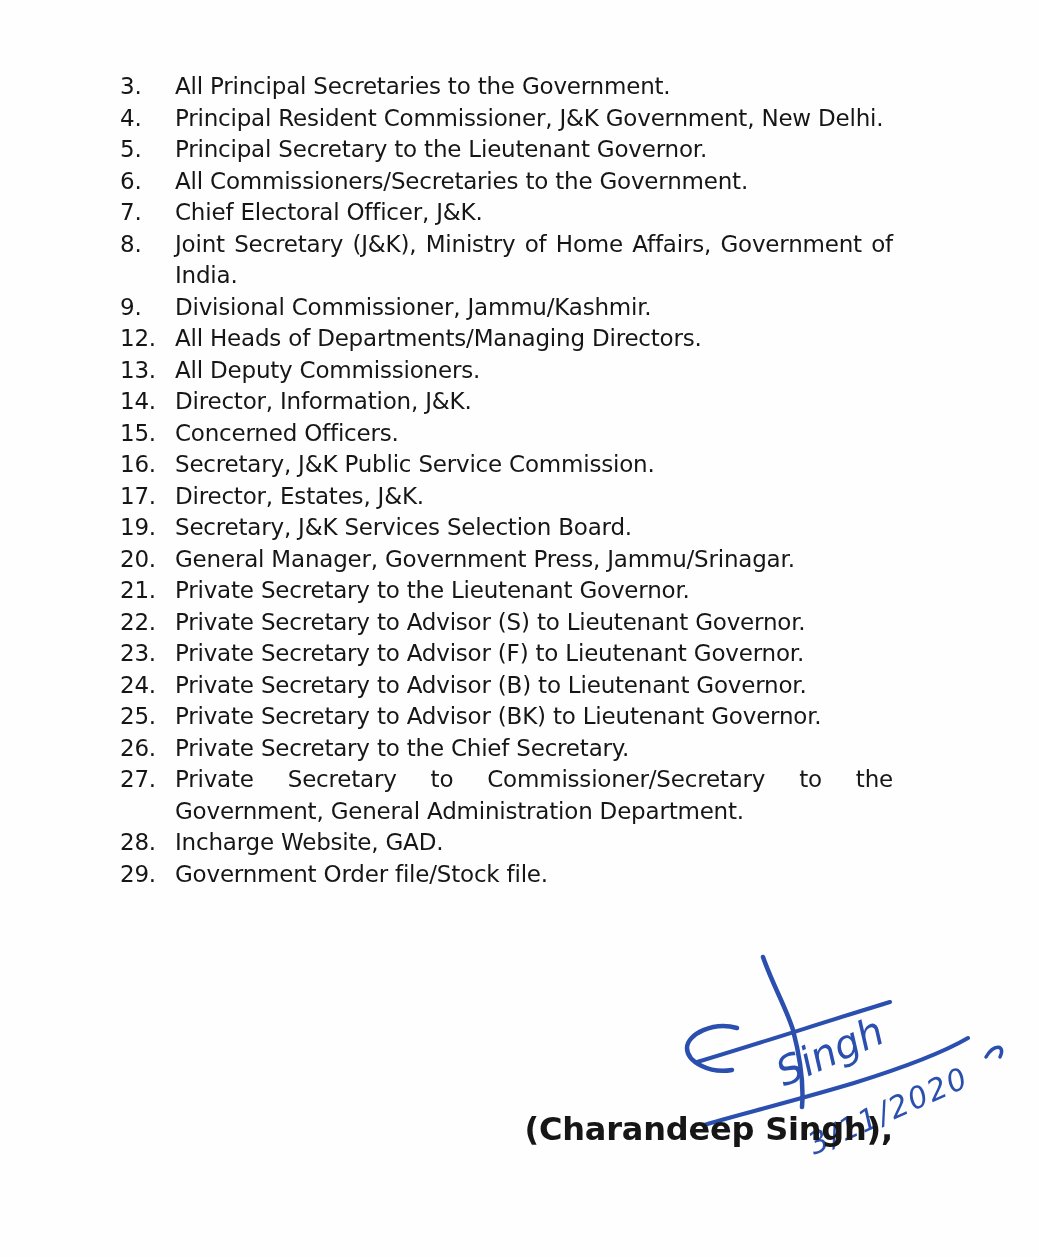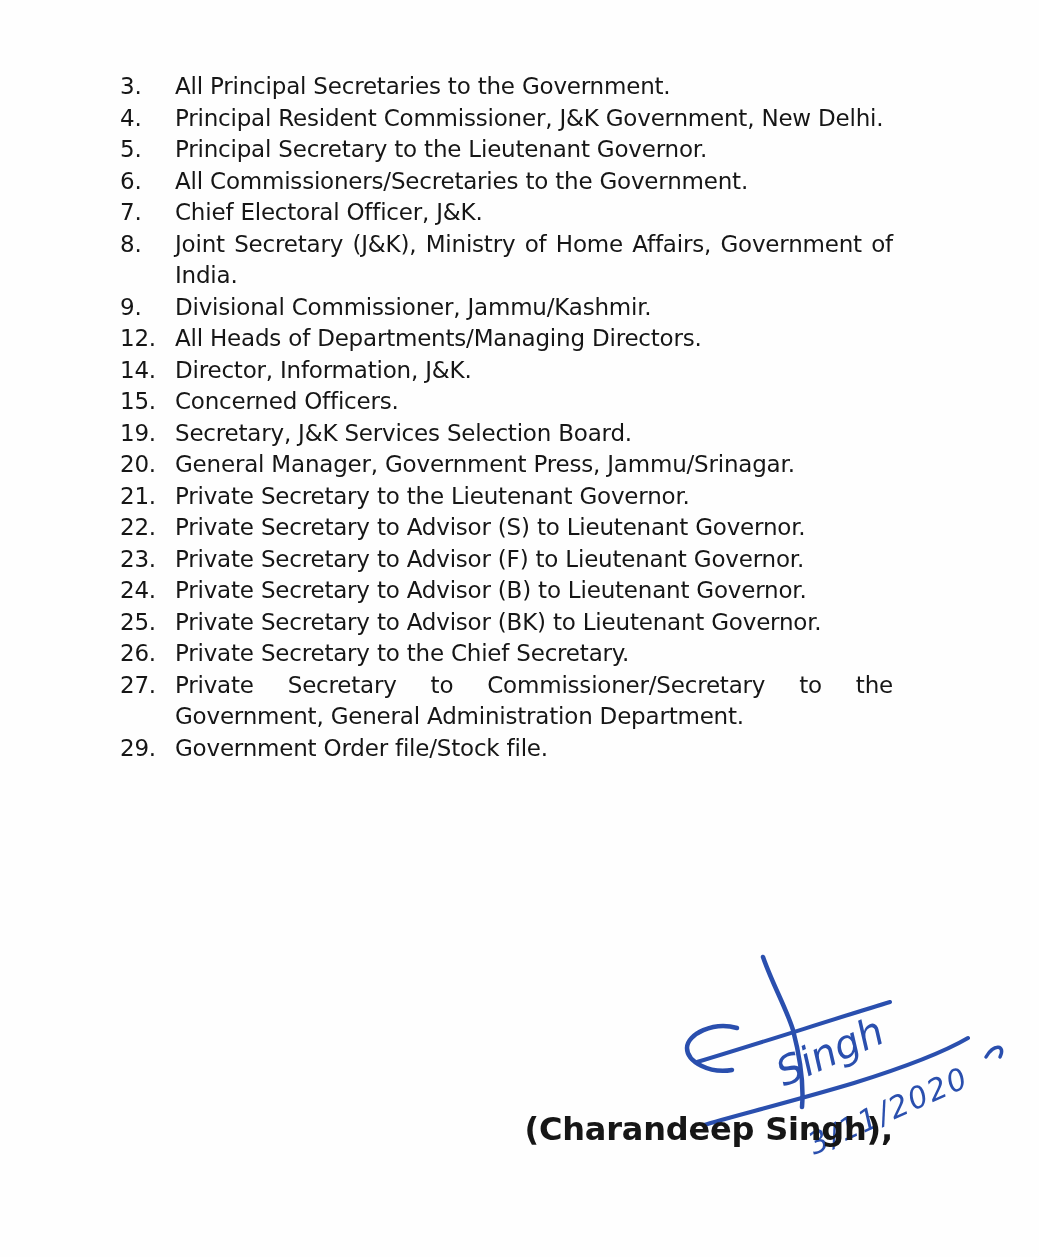--- a/index.html
+++ b/index.html
@@ -120,32 +120,44 @@
       <span class="txt">Divisional Commissioner, Jammu/Kashmir.</span>
     </div>
 
 
 
     <div class="row">
       <span class="num">12.</span>
       <span class="txt">All Heads of Departments/Managing Directors.</span>
     </div>
 
+    <div class="row">
+      <span class="num">13.</span>
+      <span class="txt">All Deputy Commissioners.</span>
+    </div>
 
     <div class="row">
       <span class="num">14.</span>
       <span class="txt">Director, Information, J&amp;K.</span>
     </div>
 
     <div class="row">
       <span class="num">15.</span>
       <span class="txt">Concerned Officers.</span>
     </div>
 
-
+    <div class="row">
+      <span class="num">16.</span>
+      <span class="txt">Secretary, J&amp;K Public Service Commission.</span>
+    </div>
+
+    <div class="row">
+      <span class="num">17.</span>
+      <span class="txt">Director, Estates, J&amp;K.</span>
+    </div>
 
 
     <div class="row">
       <span class="num">19.</span>
       <span class="txt">Secretary, J&amp;K Services Selection Board.</span>
     </div>
 
     <div class="row">
       <span class="num">20.</span>
       <span class="txt">General Manager, Government Press, Jammu/Srinagar.</span>
@@ -179,20 +191,24 @@
     <div class="row">
       <span class="num">26.</span>
       <span class="txt">Private Secretary to the Chief Secretary.</span>
     </div>
 
     <div class="row">
       <span class="num">27.</span>
       <span class="txt">Private Secretary to Commissioner/Secretary to the Government, General Administration Department.</span>
     </div>
 
+    <div class="row">
+      <span class="num">28.</span>
+      <span class="txt">Incharge Website, GAD.</span>
+    </div>
 
     <div class="row">
       <span class="num">29.</span>
       <span class="txt">Government Order file/Stock file.</span>
     </div>
   </div>
 
   <svg class="signature-svg" id="signature" viewBox="0 0 400 270" xmlns="http://www.w3.org/2000/svg" style="color: rgb(42, 79, 174);">
 
     <path d="M129,22 C138,48 153,75 159,95 C165,118 170,148 168,172" stroke-width="4.5"></path>

